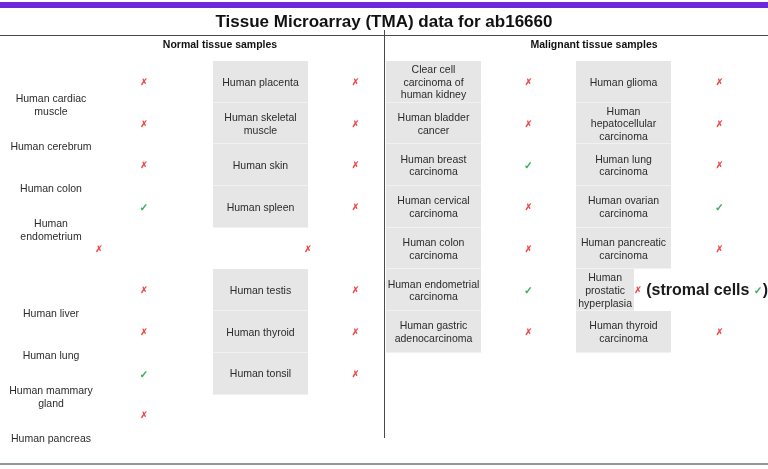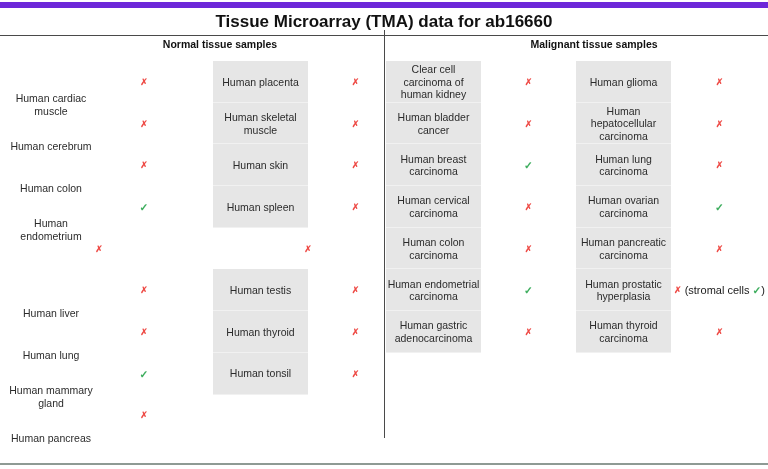--- a/index.html
+++ b/index.html
@@ -37,21 +37,21 @@
     text-align:center;font-size:10.5px;line-height:1.2;color:#2b2b2b;
     box-shadow:inset 0 -1px 0 rgba(255,255,255,0.45);
   }
   #group-0 .tissue{width:90px;margin-top:44px;}
   .result{
     flex:1;display:flex;align-items:center;justify-content:center;
     font-size:10px;color:#1a1a1a;white-space:pre;
   }
   .icon-cross{color:var(--cross,#ee4a45);font-weight:bold;font-size:9px;}
   .icon-check{color:var(--check,#3fae5f);font-weight:bold;font-size:10.5px;}
-  .note{font-size:11px;color:#1a1a1a;}
+  .note{font-size:16px;color:#1a1a1a;font-weight:bold;}
 </style>
 </head>
 <body>
 
 <div class="page">
   <div class="title-row">Tissue Microarray (TMA) data for ab16660</div>
   <div class="section-header left">Normal tissue samples</div>
   <div class="section-header right">Malignant tissue samples</div>
   <div class="divider"></div>
   <div class="bottom-line"></div>

